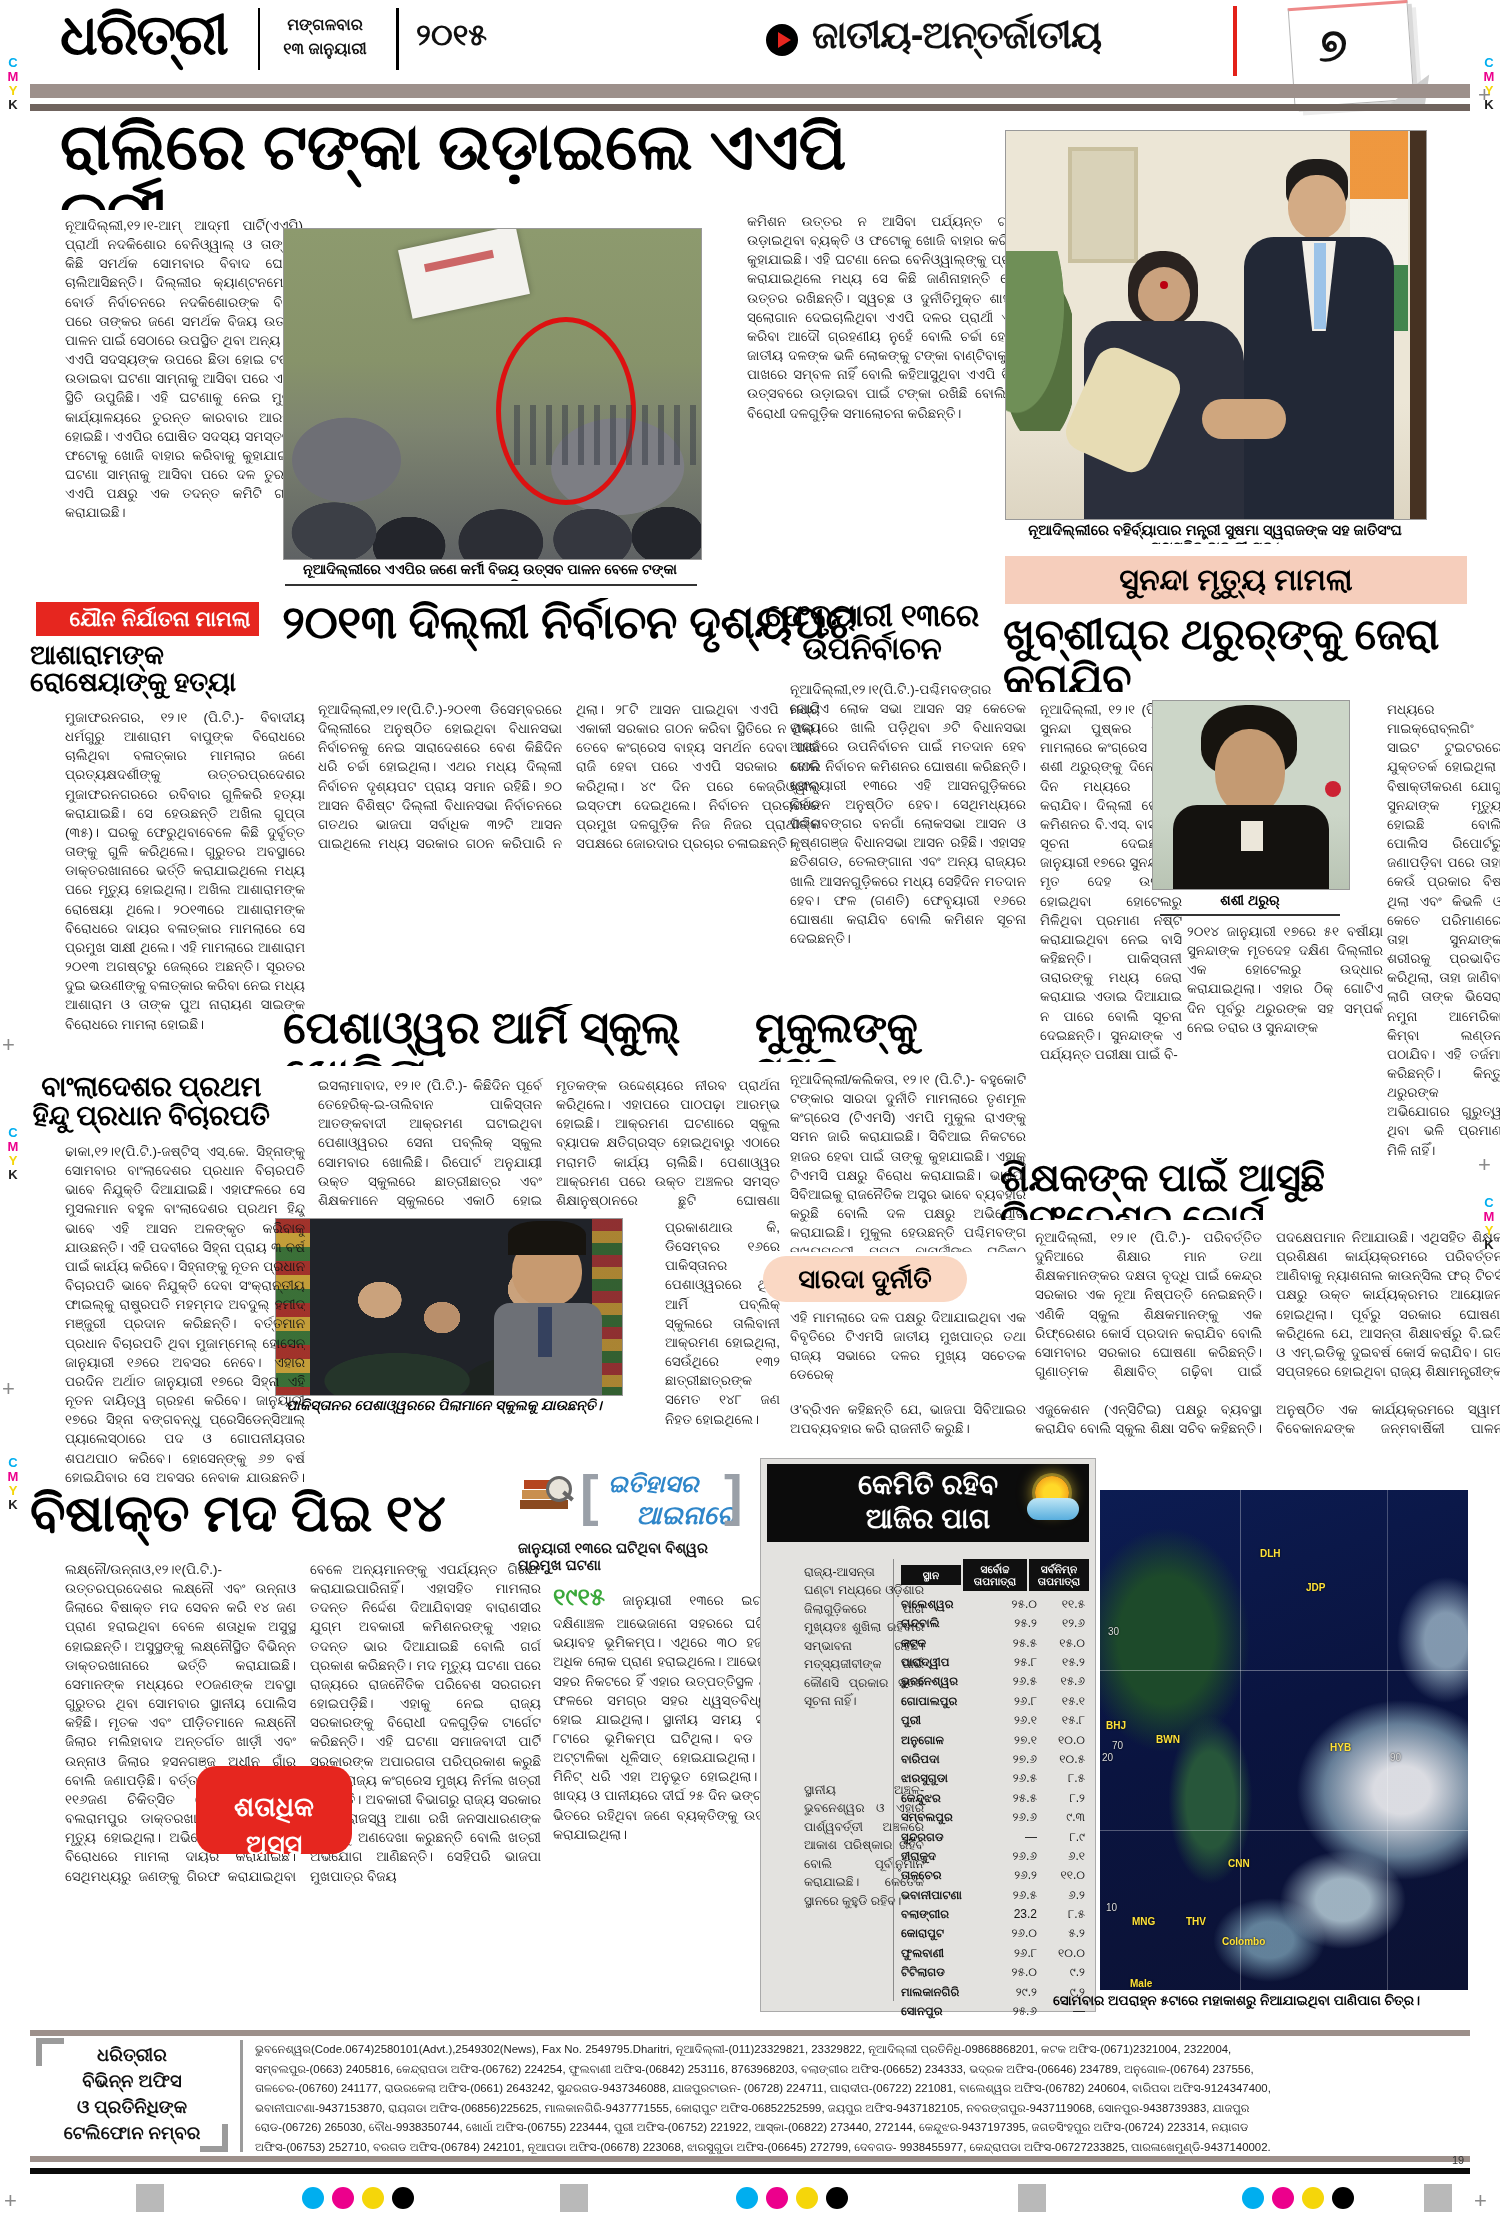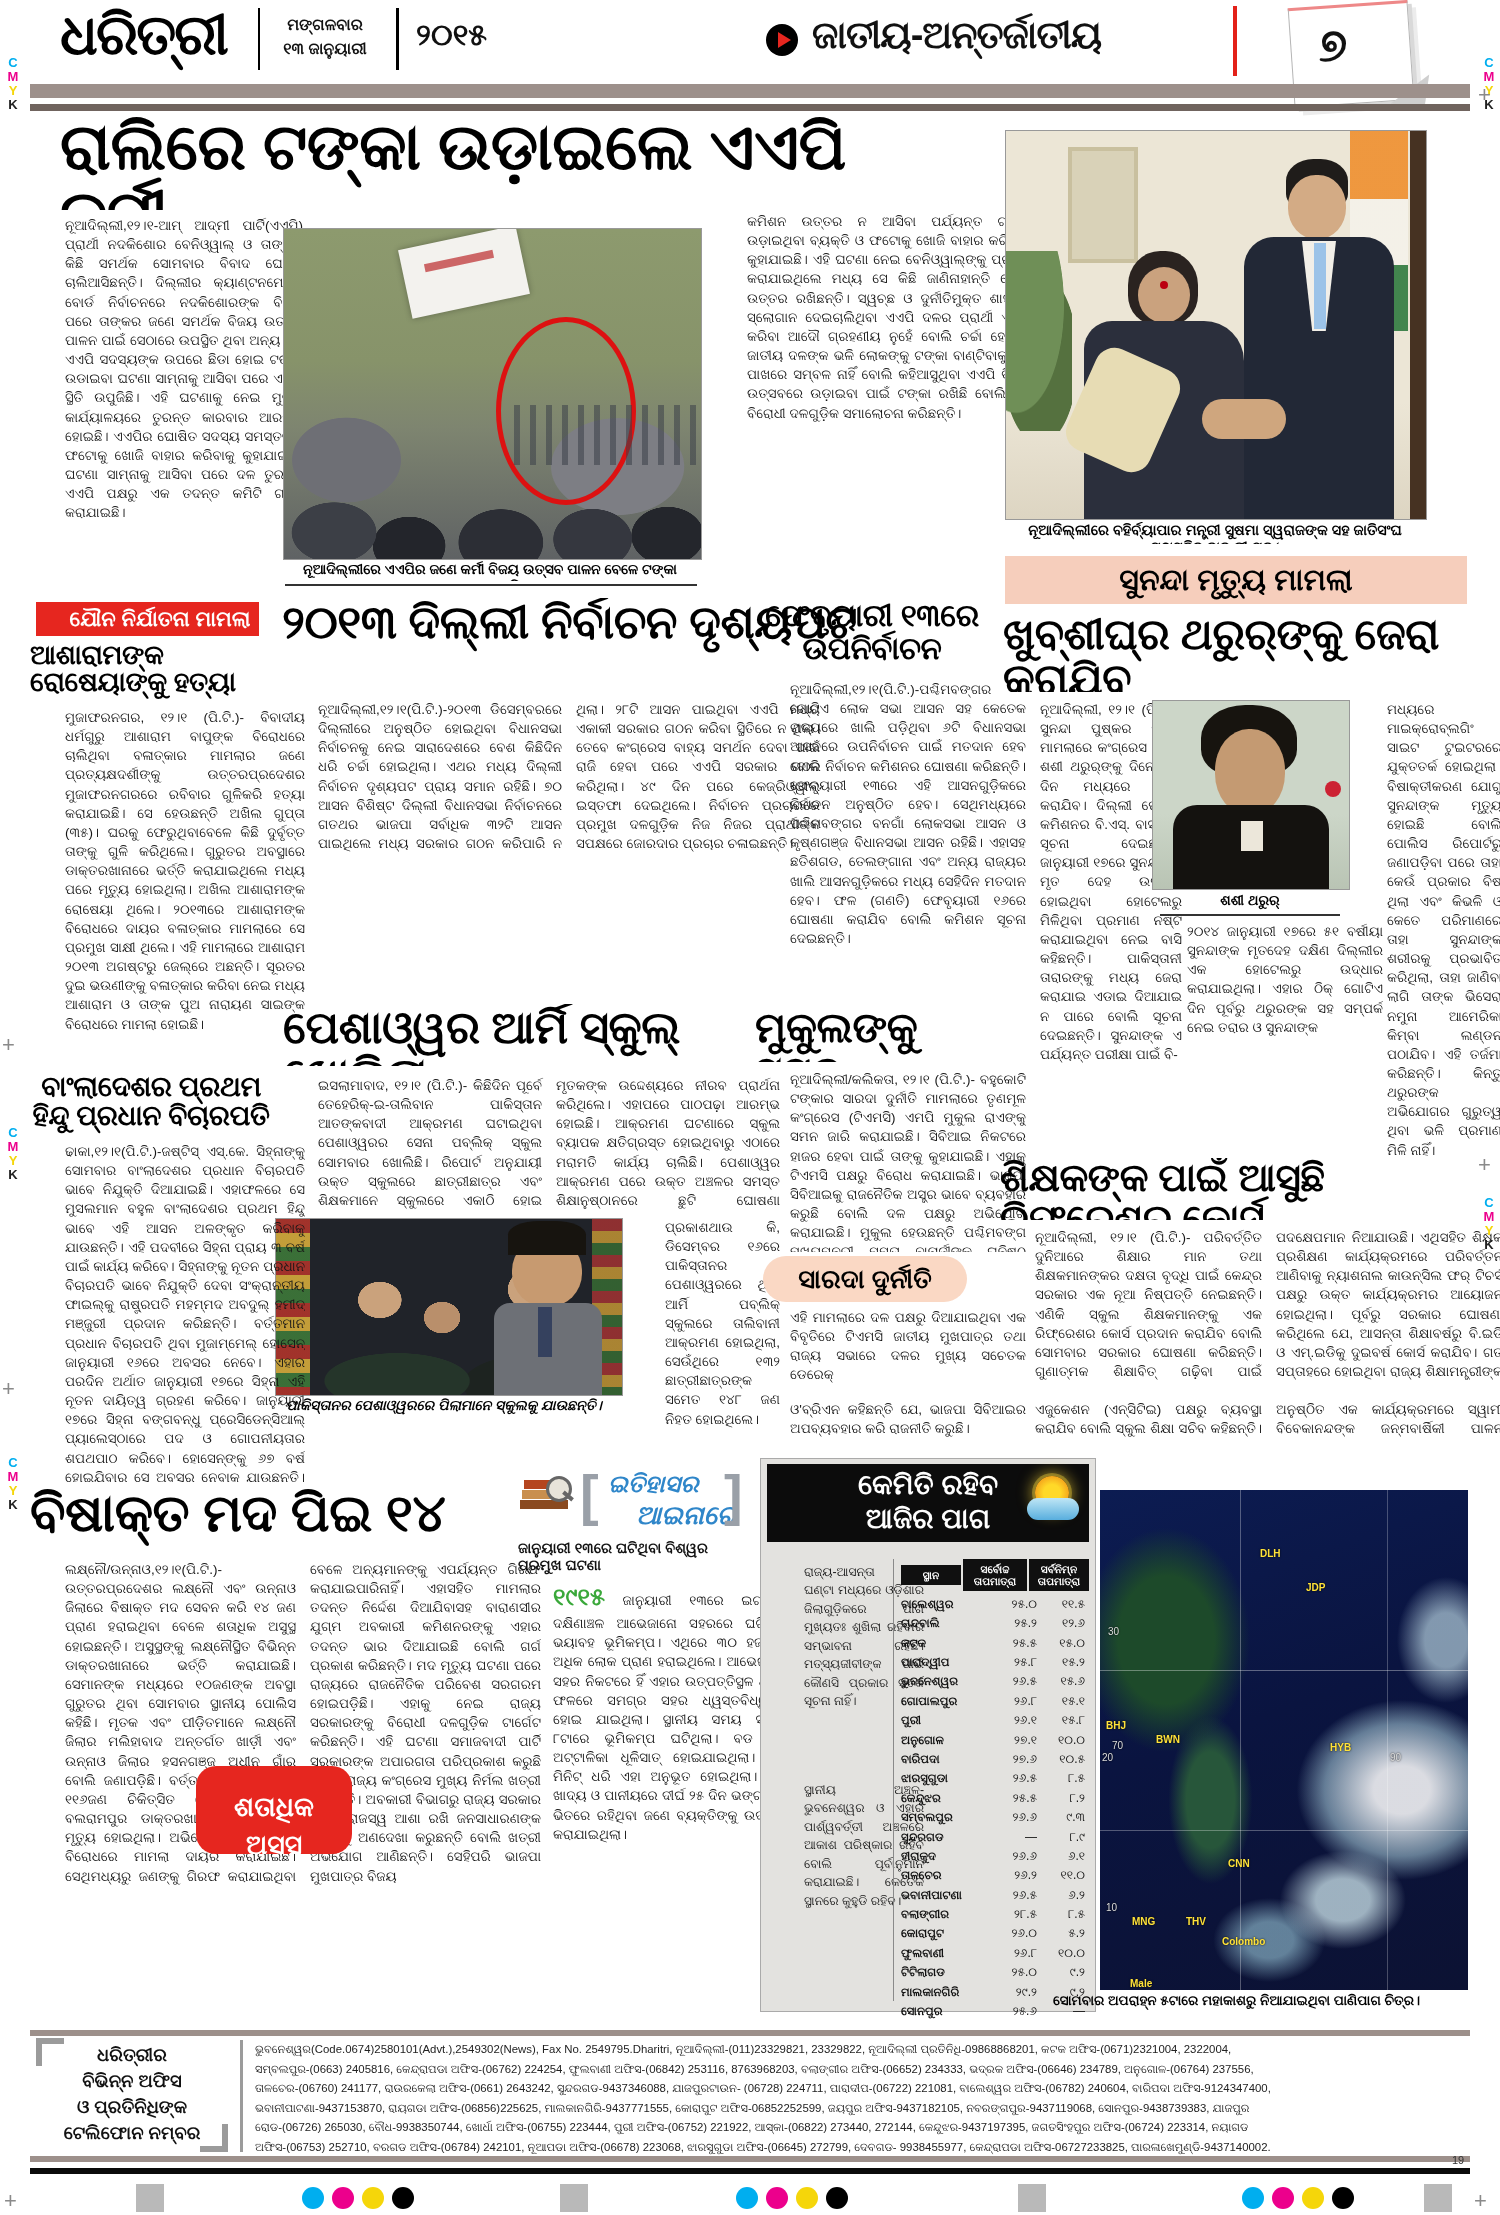--- a/index.html
+++ b/index.html
@@ -296,21 +296,21 @@
             <span class="wc1">୨୬.୨</span>
             <span class="wc2">୧୧.୦</span>
           </div>
           <div class="wrow">
             <span class="wc0">ଭବାନୀପାଟଣା</span>
             <span class="wc1">୨୬.୫</span>
             <span class="wc2">୬.୨</span>
           </div>
           <div class="wrow">
             <span class="wc0">ବଲାଙ୍ଗୀର</span>
-            <span class="wc1">୨୮.୫</span>
+            <span class="wc1">23.2</span>
             <span class="wc2">୮.୫</span>
           </div>
           <div class="wrow">
             <span class="wc0">କୋରାପୁଟ</span>
             <span class="wc1">୨୬.୦</span>
             <span class="wc2">୫.୨</span>
           </div>
           <div class="wrow">
             <span class="wc0">ଫୁଲବାଣୀ</span>
             <span class="wc1">୨୬.୮</span>

